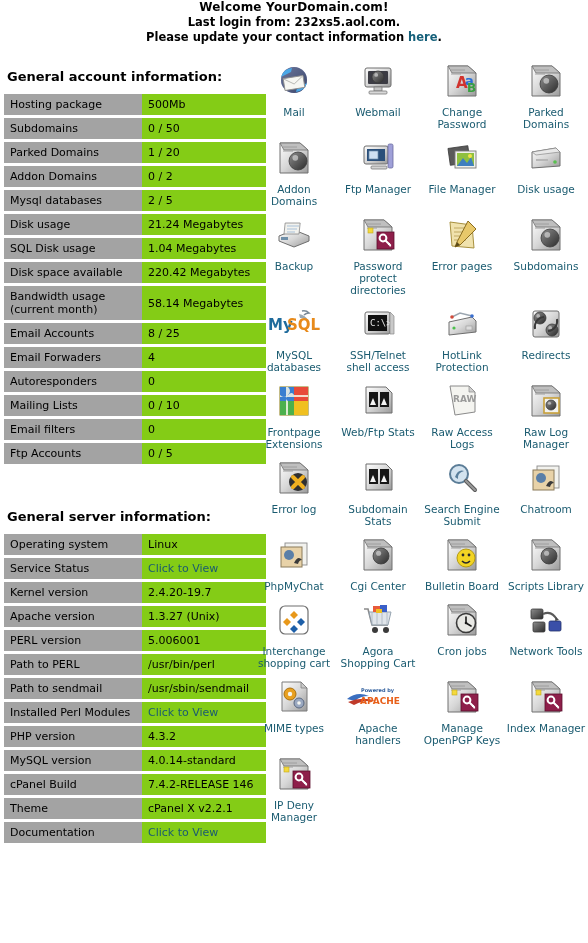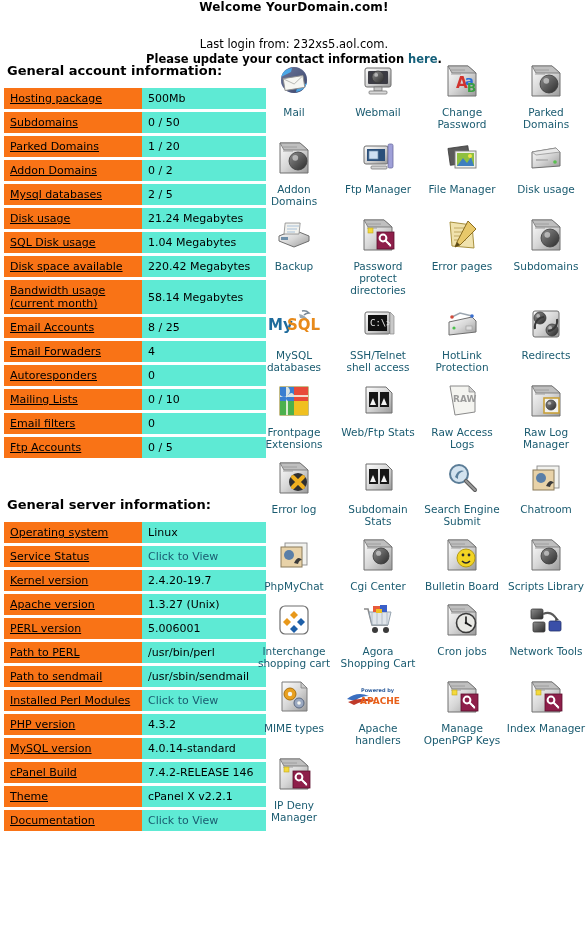--- a/index.html
+++ b/index.html
@@ -21,23 +21,22 @@
   .header {
     text-align: center;
     line-height: 15px;
   }
   .header .line1 {
     font-weight: bold;
     font-size: 12px;
     letter-spacing: 0.2px;
   }
   .header .line2 {
-    font-weight: normal;
+    font-weight: bold;
     font-size: 11.5px;
-    margin-top: 22px;
   }
   .header .line3 {
     font-weight: bold;
     font-size: 11.5px;
   }
   a, .link {
     color: #1a5b70;
     text-decoration: none;
   }
   .header .line3 .link {
@@ -62,42 +61,41 @@
     position: absolute;
     left: 252px;
     top: 0;
     width: 336px;
   }
 
   
   .section-title {
     font-weight: bold;
     font-size: 13px;
-    margin: 8px 0 7px 3px;
+    margin: 14px 0 7px 3px;
     color: #000;
   }
   .info-table {
     border-collapse: separate;
     border-spacing: 0 3px;
     width: 244px;
     table-layout: fixed;
   }
   .info-table td {
     font-size: 11px;
     padding: 4px 6px;
     vertical-align: middle;
     line-height: 13px;
   }
   .info-table td.k {
-    background: #f97316;
+    background: #a3a3a3;
     width: 126px;
-    text-decoration: underline;
   }
   .info-table td.v {
-    background: #5eead4;
+    background: #84cc16;
     width: 112px;
   }
   .info-table td.v .link { color: #1a5b70; }
   .spacer-between {
     height: 28px;
   }
 
   
   .icon-grid {
     width: 336px;

